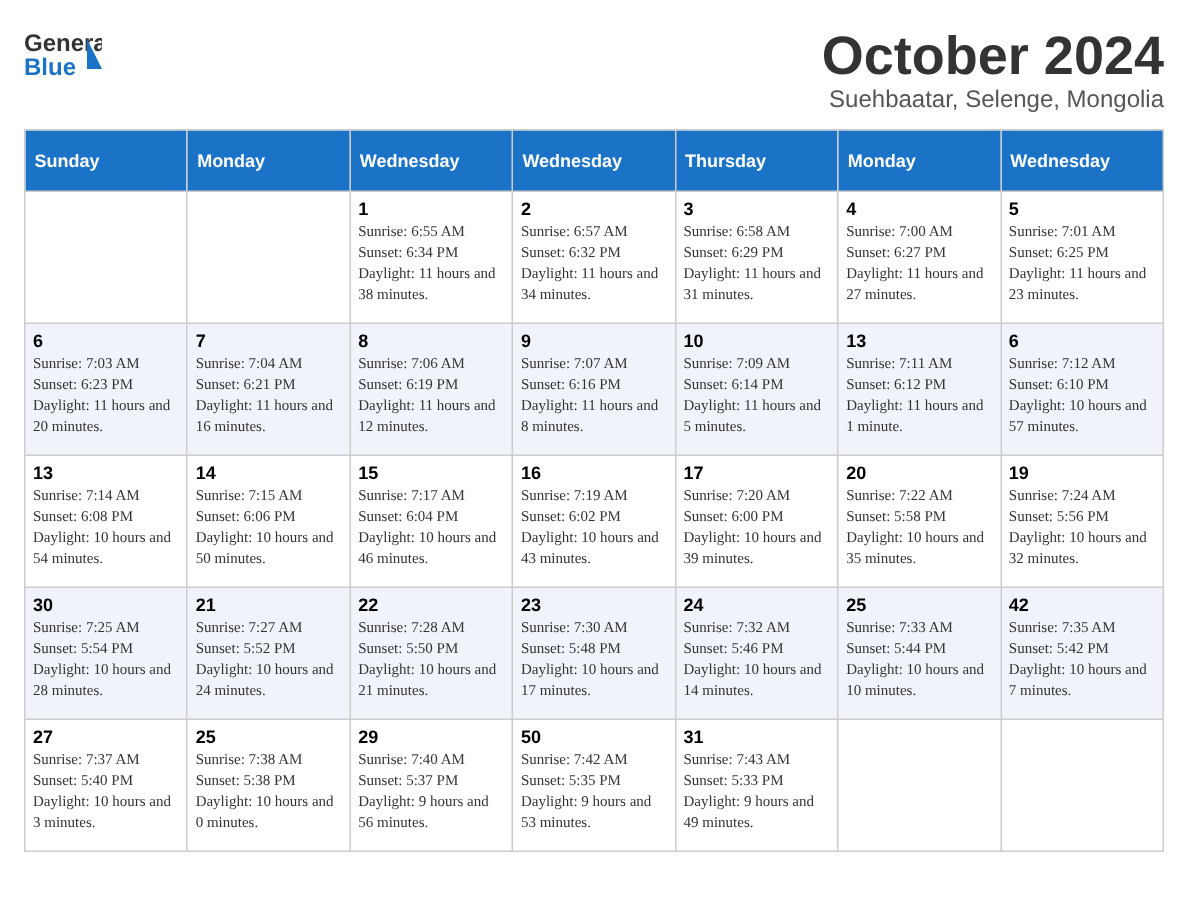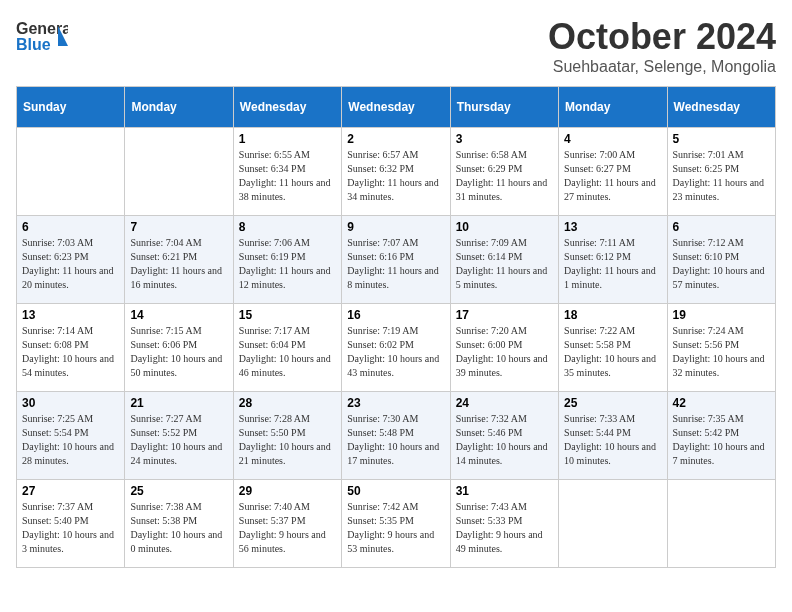--- a/index.html
+++ b/index.html
@@ -172,39 +172,39 @@
         </td>
         <td>
           <div class="day-num">16</div>
           <div class="day-info">Sunrise: 7:19 AM<br>Sunset: 6:02 PM<br>Daylight: 10 hours and 43 minutes.</div>
         </td>
         <td>
           <div class="day-num">17</div>
           <div class="day-info">Sunrise: 7:20 AM<br>Sunset: 6:00 PM<br>Daylight: 10 hours and 39 minutes.</div>
         </td>
         <td>
-          <div class="day-num">18</div>
+          <div class="day-num">20</div>
           <div class="day-info">Sunrise: 7:22 AM<br>Sunset: 5:58 PM<br>Daylight: 10 hours and 35 minutes.</div>
         </td>
         <td>
           <div class="day-num">19</div>
           <div class="day-info">Sunrise: 7:24 AM<br>Sunset: 5:56 PM<br>Daylight: 10 hours and 32 minutes.</div>
         </td>
       </tr>
       <tr>
         <td>
           <div class="day-num">30</div>
           <div class="day-info">Sunrise: 7:25 AM<br>Sunset: 5:54 PM<br>Daylight: 10 hours and 28 minutes.</div>
         </td>
         <td>
           <div class="day-num">21</div>
           <div class="day-info">Sunrise: 7:27 AM<br>Sunset: 5:52 PM<br>Daylight: 10 hours and 24 minutes.</div>
         </td>
         <td>
-          <div class="day-num">28</div>
+          <div class="day-num">22</div>
           <div class="day-info">Sunrise: 7:28 AM<br>Sunset: 5:50 PM<br>Daylight: 10 hours and 21 minutes.</div>
         </td>
         <td>
           <div class="day-num">23</div>
           <div class="day-info">Sunrise: 7:30 AM<br>Sunset: 5:48 PM<br>Daylight: 10 hours and 17 minutes.</div>
         </td>
         <td>
           <div class="day-num">24</div>
           <div class="day-info">Sunrise: 7:32 AM<br>Sunset: 5:46 PM<br>Daylight: 10 hours and 14 minutes.</div>
         </td>

